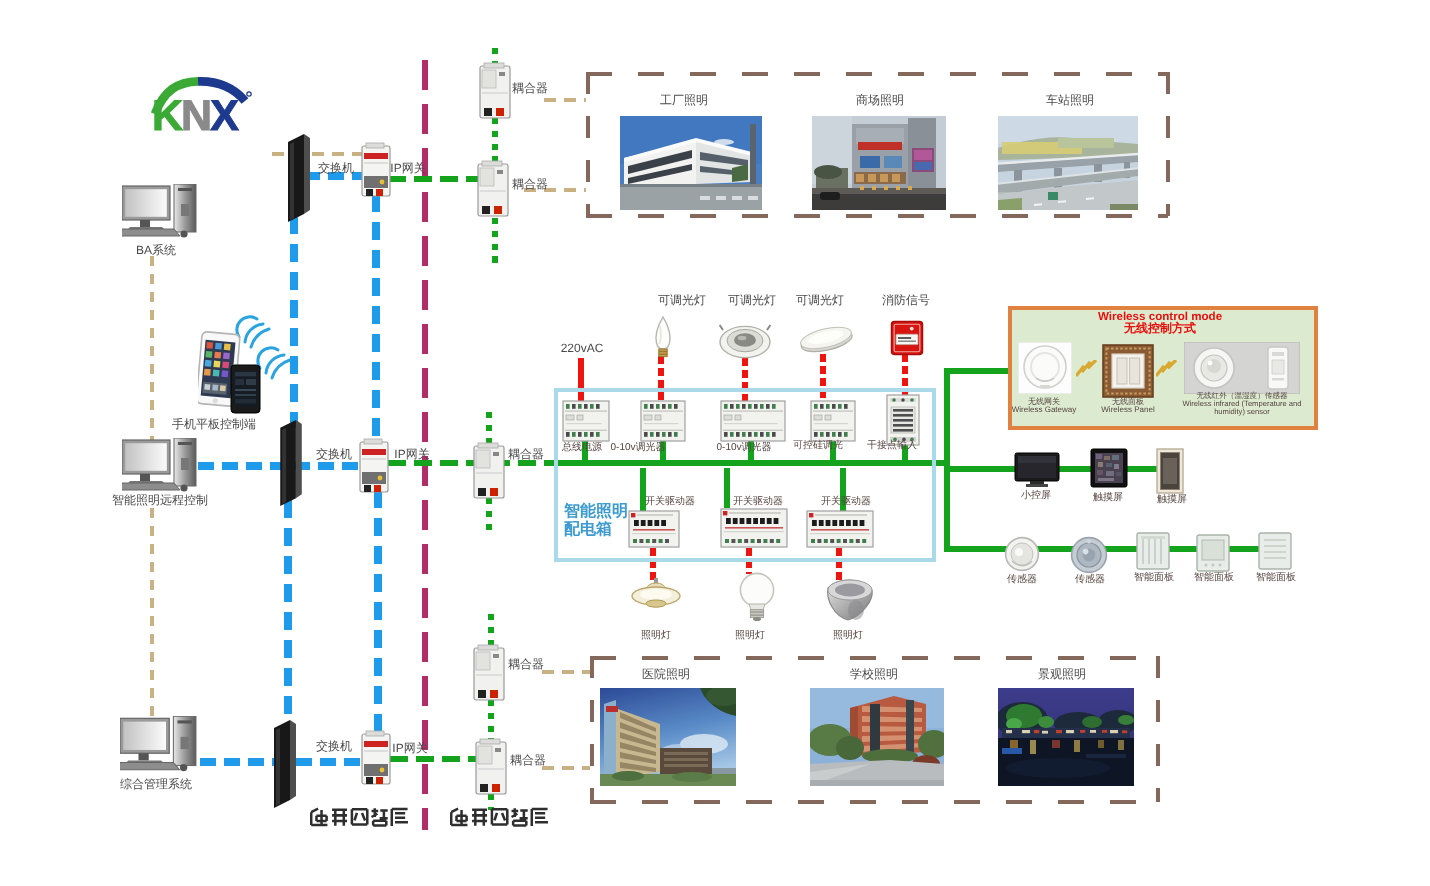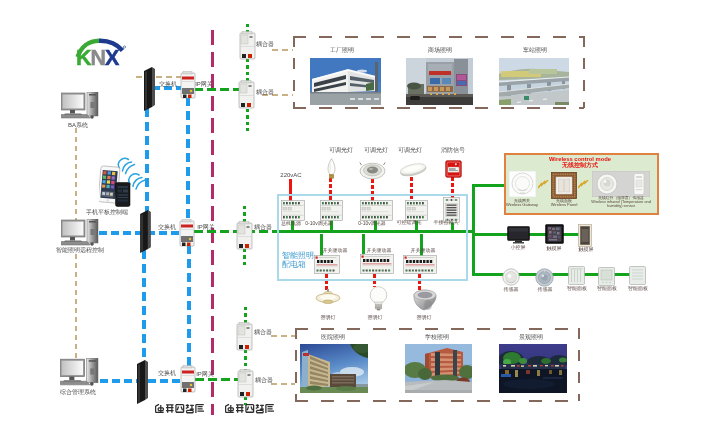--- a/index.html
+++ b/index.html
@@ -99,21 +99,21 @@
 <div class="fh" style="left:293px;top:36px;width:291px;"></div>
 <div class="fh" style="left:293px;top:107px;width:291px;"></div>
 <div class="fv" style="left:293px;top:36px;height:72px;"></div>
 <div class="fv" style="left:583px;top:36px;height:72px;"></div>
 <div class="fh" style="left:295px;top:328px;width:285px;"></div>
 <div class="fh" style="left:295px;top:400px;width:285px;"></div>
 <div class="fv" style="left:295px;top:328px;height:73px;"></div>
 <div class="fv" style="left:578px;top:328px;height:73px;"></div>
 
 <div class="ab" style="left:277px;top:194px;width:187px;height:83px;border:2px solid #aadaea;"></div>
-<div class="ab" style="left:282px;top:251px;font-size:8px;font-weight:normal;color:#3d9bd0;line-height:9px;">智能照明<br>配电箱</div>
+<div class="ab" style="left:282px;top:251px;font-size:8px;font-weight:bold;color:#3d9bd0;line-height:9px;">智能照明<br>配电箱</div>
 
 <div class="ab" style="left:504px;top:153px;width:151px;height:58px;border:2px solid #e0813f;background:#dcead0;"></div>
 
 <svg class="ab" style="left:73px;top:36px;" width="56" height="32" viewBox="0 0 56 32">
   <path d="M4.5,21 C9,9 16,5 26,4.7" fill="none" stroke="#3aaa35" stroke-width="4.4"></path>
   <path d="M26,4.7 C36,4.4 44,8 49.5,14.5" fill="none" stroke="#1d3a8f" stroke-width="4.4"></path>
   <text x="3" y="29" font-size="21.5" font-weight="bold" font-family="Liberation Sans,sans-serif" letter-spacing="-1" stroke-width="0.5" paint-order="stroke"><tspan fill="#3aaa35" stroke="#3aaa35">K</tspan><tspan fill="#8a8a8a" stroke="#8a8a8a">N</tspan><tspan fill="#1d3a8f" stroke="#1d3a8f">X</tspan></text>
   <circle cx="51.5" cy="11" r="1.1" fill="none" stroke="#1d3a8f" stroke-width="0.6"></circle>
 </svg>
 

